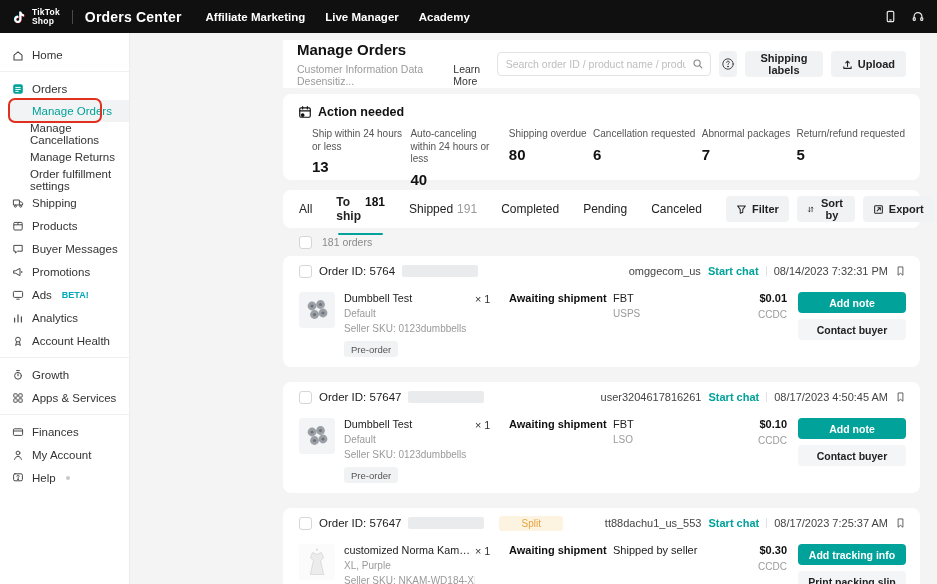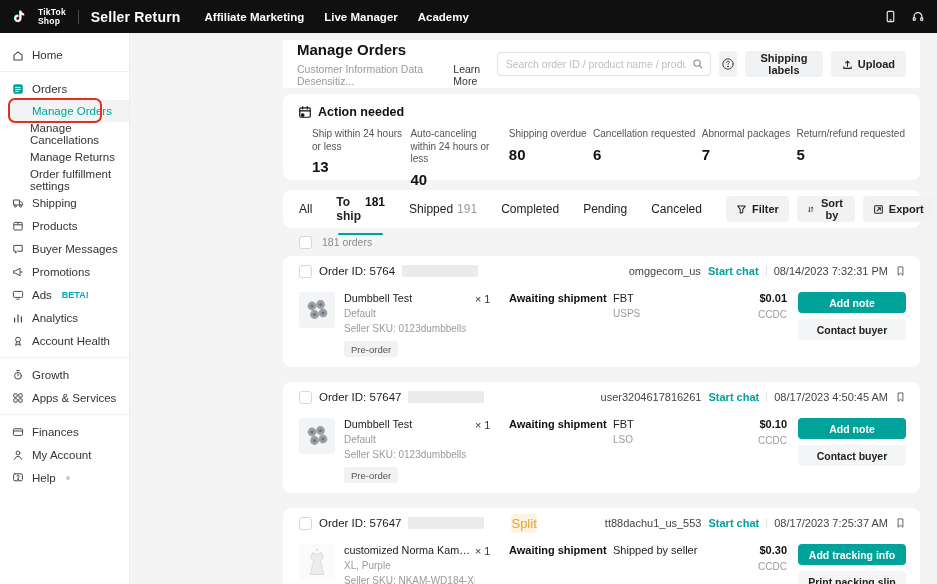--- a/index.html
+++ b/index.html
@@ -1,21 +1,21 @@
 <!DOCTYPE html>
 <html><head>
 <meta charset="utf-8">
 <style>
   * { margin:0; padding:0; box-sizing:border-box; }
   body { font-family:"Liberation Sans", sans-serif; background:#ddd; }
   .page { position:relative; width:937px; height:584px; background:#f4f4f5; overflow:hidden; }
 
   
   .topbar { position:absolute; top:0; left:0; width:100%; height:33px; background:#101010; display:flex; align-items:center; color:#fff; padding:0 12px; z-index:30; }
-  .logo { display:flex; align-items:flex-start; gap:11px; }
+  .logo { display:flex; align-items:flex-end; gap:5px; }
   .logo-text { font-size:8.5px; font-weight:bold; line-height:9px; letter-spacing:.2px; }
   .tb-divider { width:1px; height:14px; background:#4a4a4a; margin:0 12px; }
   .brand { font-size:14px; font-weight:bold; letter-spacing:.2px; }
   .tb-nav { display:flex; gap:20px; margin-left:24px; }
   .tb-nav span { font-size:11.5px; font-weight:bold; cursor:pointer; }
   .tb-icons { margin-left:auto; display:flex; gap:14px; align-items:center; }
   .tb-icons svg { display:block; }
 
   
   .sidebar { position:absolute; top:33px; left:0; bottom:0; width:130px; background:#fff; border-right:1px solid #ececec; padding-top:10px; z-index:20; }
@@ -64,21 +64,21 @@
   .tab.active::after { content:""; position:absolute; left:2px; right:2px; bottom:-12px; height:2.5px; background:#00a29a; border-radius:2px; }
   .tab-actions { margin-left:auto; display:flex; gap:8px; }
   .tbtn { display:flex; align-items:center; gap:5px; height:26px; background:#f1f2f3; border:none; border-radius:4px; padding:0 10px; font-size:11px; font-weight:bold; color:#222; cursor:pointer; font-family:"Liberation Sans",sans-serif; }
 
   
   .count-row { height:28px; display:flex; align-items:center; gap:10px; padding:0 16px; font-size:10.5px; color:#8a8a8a; }
   .cb { width:13px; height:13px; border:1px solid #d6d6d6; border-radius:3px; background:#fff; flex:0 0 auto; cursor:pointer; }
   .order-card { margin-bottom:15px; padding:0 14px 10px 16px; }
   .order-head { height:30px; display:flex; align-items:center; gap:7px; font-size:11.5px; color:#222; }
   .redact { width:76px; height:12px; background:#eaebec; border-radius:2px; }
-  .split-badge { font-size:13px; color:#e8a33d; background:#fcf3e1; border-radius:3px; padding:2px 0; margin-left:20px; }
+  .split-badge { font-size:10px; color:#e8a33d; background:#fcf3e1; border-radius:3px; padding:2px 22px; margin-left:8px; }
   .oh-right { margin-left:auto; display:flex; align-items:center; gap:7px; font-size:11px; color:#444; }
   .chat-link { color:#00a29a; font-weight:bold; cursor:pointer; }
   .oh-sep { width:1px; height:10px; background:#e2e2e2; }
 
   .prod-row { display:grid; grid-template-columns:176px 34px 104px 112px 62px 1fr; align-items:start; padding-top:6px; }
   .prod-main { display:flex; gap:9px; }
   .prod-img { width:36px; height:36px; border-radius:4px; background:#f6f6f6; overflow:hidden; flex:0 0 auto; }
   .prod-info { min-width:0; }
   .prod-name { font-size:10.8px; color:#222; white-space:nowrap; overflow:hidden; text-overflow:ellipsis; }
   .prod-variant, .prod-sku { font-size:10px; color:#9a9a9a; margin-top:4px; white-space:nowrap; overflow:hidden; }
@@ -106,21 +106,21 @@
         <path fill="#25f4ee" d="M16.1 5.6A4.3 4.3 0 0 1 15 2.8h-3.1v12.4a2.6 2.6 0 0 1-2.6 2.5 2.6 2.6 0 0 1-2.6-2.6c0-1.7 1.7-3 3.4-2.5V9.4c-3.5-.4-6.5 2.3-6.5 5.7 0 3.3 2.8 5.7 5.7 5.7 3.1 0 5.7-2.6 5.7-5.7V8.8a7.3 7.3 0 0 0 4.3 1.4V7.1s-1.9.1-3.2-1.5z" transform="translate(-.6 -.4)"></path>
         <path fill="#fe2c55" d="M16.1 5.6A4.3 4.3 0 0 1 15 2.8h-3.1v12.4a2.6 2.6 0 0 1-2.6 2.5 2.6 2.6 0 0 1-2.6-2.6c0-1.7 1.7-3 3.4-2.5V9.4c-3.5-.4-6.5 2.3-6.5 5.7 0 3.3 2.8 5.7 5.7 5.7 3.1 0 5.7-2.6 5.7-5.7V8.8a7.3 7.3 0 0 0 4.3 1.4V7.1s-1.9.1-3.2-1.5z" transform="translate(.6 .4)"></path>
         <path fill="#fff" d="M16.1 5.6A4.3 4.3 0 0 1 15 2.8h-3.1v12.4a2.6 2.6 0 0 1-2.6 2.5 2.6 2.6 0 0 1-2.6-2.6c0-1.7 1.7-3 3.4-2.5V9.4c-3.5-.4-6.5 2.3-6.5 5.7 0 3.3 2.8 5.7 5.7 5.7 3.1 0 5.7-2.6 5.7-5.7V8.8a7.3 7.3 0 0 0 4.3 1.4V7.1s-1.9.1-3.2-1.5z"></path>
       </svg>
       <div class="logo-text">
         <div>TikTok</div>
         <div>Shop</div>
       </div>
     </div>
     <div class="tb-divider"></div>
-    <div class="brand">Seller Return</div>
+    <div class="brand">Orders Center</div>
     <div class="tb-nav">
       <span>Affiliate Marketing</span>
       <span>Live Manager</span>
       <span>Academy</span>
     </div>
     <div class="tb-icons">
       <svg width="13" height="13" viewBox="0 0 12 12" fill="none" stroke="#e8e8e8" stroke-width="1.1">
           <rect x="3" y="1.2" width="6" height="9.6" rx="1.2"></rect>
           <path d="M5 9.2h2"></path>
         </svg>

